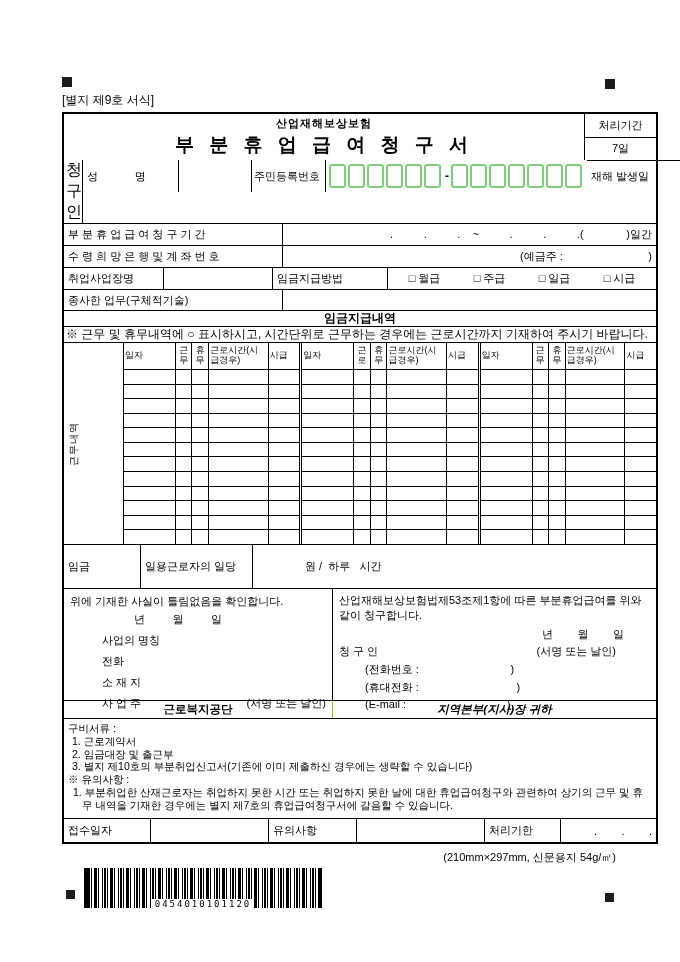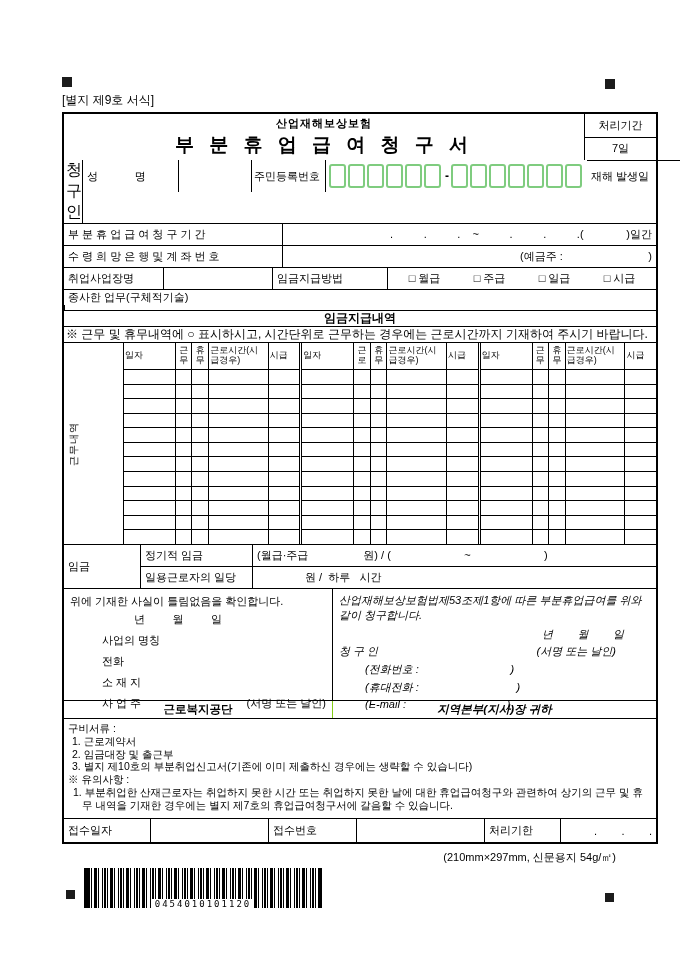--- a/index.html
+++ b/index.html
@@ -46,21 +46,21 @@
   .rrn-sep { margin: 0 2px; font-weight: bold; font-size: 12px; }
   .box-label { font-size: 11px; margin: 8px 5px 0 1px; align-self: center; }
   .lbl-acc { width: 95px; }
   .acc-boxes { width: 214px; }
   .lbl-ctype { width: 64px; justify-content: center; padding: 0 1px; }
   .opt-row { flex: 1; display: flex; justify-content: space-around; align-items: center; font-size: 11px; }
   .opt { white-space: nowrap; }
 
   
   .r22 { height: 22px; }
-  .r21 { height: 21px; flex-direction: column; }
+  .r21 { height: 21px; }
   .lbl-wide { width: 218px; }
   .val-right { flex: 1; justify-content: flex-end; }
   .val-left { flex: 1; }
   .lbl-workplace { width: 99px; }
   .wp-empty { width: 109px; }
   .lbl-paym { width: 115px; }
 
   
   .sec-head { height: 16px; justify-content: center; font-weight: bold; font-size: 12px; display: flex; align-items: center; }
   .note-row { height: 16px; display: flex; align-items: center; font-size: 12px; padding: 0 2px; white-space: nowrap; overflow: hidden; }
@@ -88,21 +88,21 @@
   .wage-main { flex: 1; border-left: 1px solid #000; display: flex; flex-direction: column; }
   .wage-row { display: flex; flex: 1; }
   .wage-row + .wage-row { border-top: 1px solid #000; }
   .wage-lbl { width: 112px; border-right: 1px solid #000; display: flex; align-items: center; padding: 0 4px; font-size: 11px; }
   .wage-val { flex: 1; display: flex; align-items: center; font-size: 11px; padding: 0 4px; }
   .daily-val { padding-left: 52px; }
 
   
   .decl { display: flex; border-top: 1px solid #000; height: 112px; }
   .decl-left { width: 268px; padding: 5px 6px; font-size: 11px; display: flex; flex-direction: column; }
-  .decl-right { flex: 1; border-left: 1px solid #000; padding: 4px 6px; font-size: 11px; display: flex; flex-direction: column; font-style: italic; }
+  .decl-right { flex: 1; border-left: 1px solid #000; padding: 4px 6px; font-size: 11px; display: flex; flex-direction: column; }
   .dl-date { padding-left: 64px; margin-top: 3px; }
   .dl-item { padding-left: 32px; margin-top: 6px; }
   .dl-owner { display: flex; justify-content: space-between; padding-left: 32px; margin-top: 6px; }
   .dr-date { text-align: right; padding-right: 26px; margin-top: 4px; }
   .dr-claimant { display: flex; justify-content: space-between; padding-right: 34px; margin-top: 2px; }
   .dr-line { padding-left: 26px; margin-top: 3px; }
 
   .recip-row { display: flex; border-top: 1px solid #000; height: 18px; font-weight: bold; font-size: 11.5px; }
   .recip-left { width: 268px; display: flex; align-items: center; justify-content: center; }
   .recip-right { flex: 1; border-left: 1px solid #84cc16; display: flex; align-items: center; justify-content: center; font-style: italic; }
@@ -522,24 +522,20 @@
             <div class="wtc w-hourly"></div>
           </div>
         </div>
       </div>
   </div>
 
   <div class="wage-block">
     <div class="wage-side">임금</div>
     <div class="wage-main">
       <div class="wage-row">
-        <div class="wage-lbl">정기적 임금</div>
-        <div class="wage-val pre">(월급·주급                  원) / (                        ~                        )</div>
-      </div>
-      <div class="wage-row">
         <div class="wage-lbl">일용근로자의 일당</div>
         <div class="wage-val daily-val pre">원 /  하루   시간</div>
       </div>
     </div>
   </div>
 
   <div class="decl">
     <div class="decl-left">
       <div>위에 기재한 사실이 틀림없음을 확인합니다.</div>
       <div class="dl-date pre">년         월         일</div>
@@ -578,21 +574,21 @@
       </div>
     <div class="note-line note-title">※ 유의사항 :</div>
     <div>
         <div class="note-line hang">1. 부분취업한 산재근로자는 취업하지 못한 시간 또는 취업하지 못한 날에 대한 휴업급여청구와 관련하여 상기의 근무 및 휴무 내역을 기재한 경우에는 별지 제7호의 휴업급여청구서에 갈음할 수 있습니다.</div>
       </div>
   </div>
 
   <div class="receipt-row">
     <div class="rc first rc-l1">접수일자</div>
     <div class="rc rc-b1"></div>
-    <div class="rc rc-l2">접수번호</div>
+    <div class="rc rc-l2">유의사항</div>
     <div class="rc rc-b2"></div>
     <div class="rc rc-l3">처리기한</div>
     <div class="rc rc-v pre">.        .        .</div>
   </div>
 
 </div>
 
 <div class="paper-spec">(210mm×297mm, 신문용지 54g/㎡)</div>
 
 <div class="barcode">

